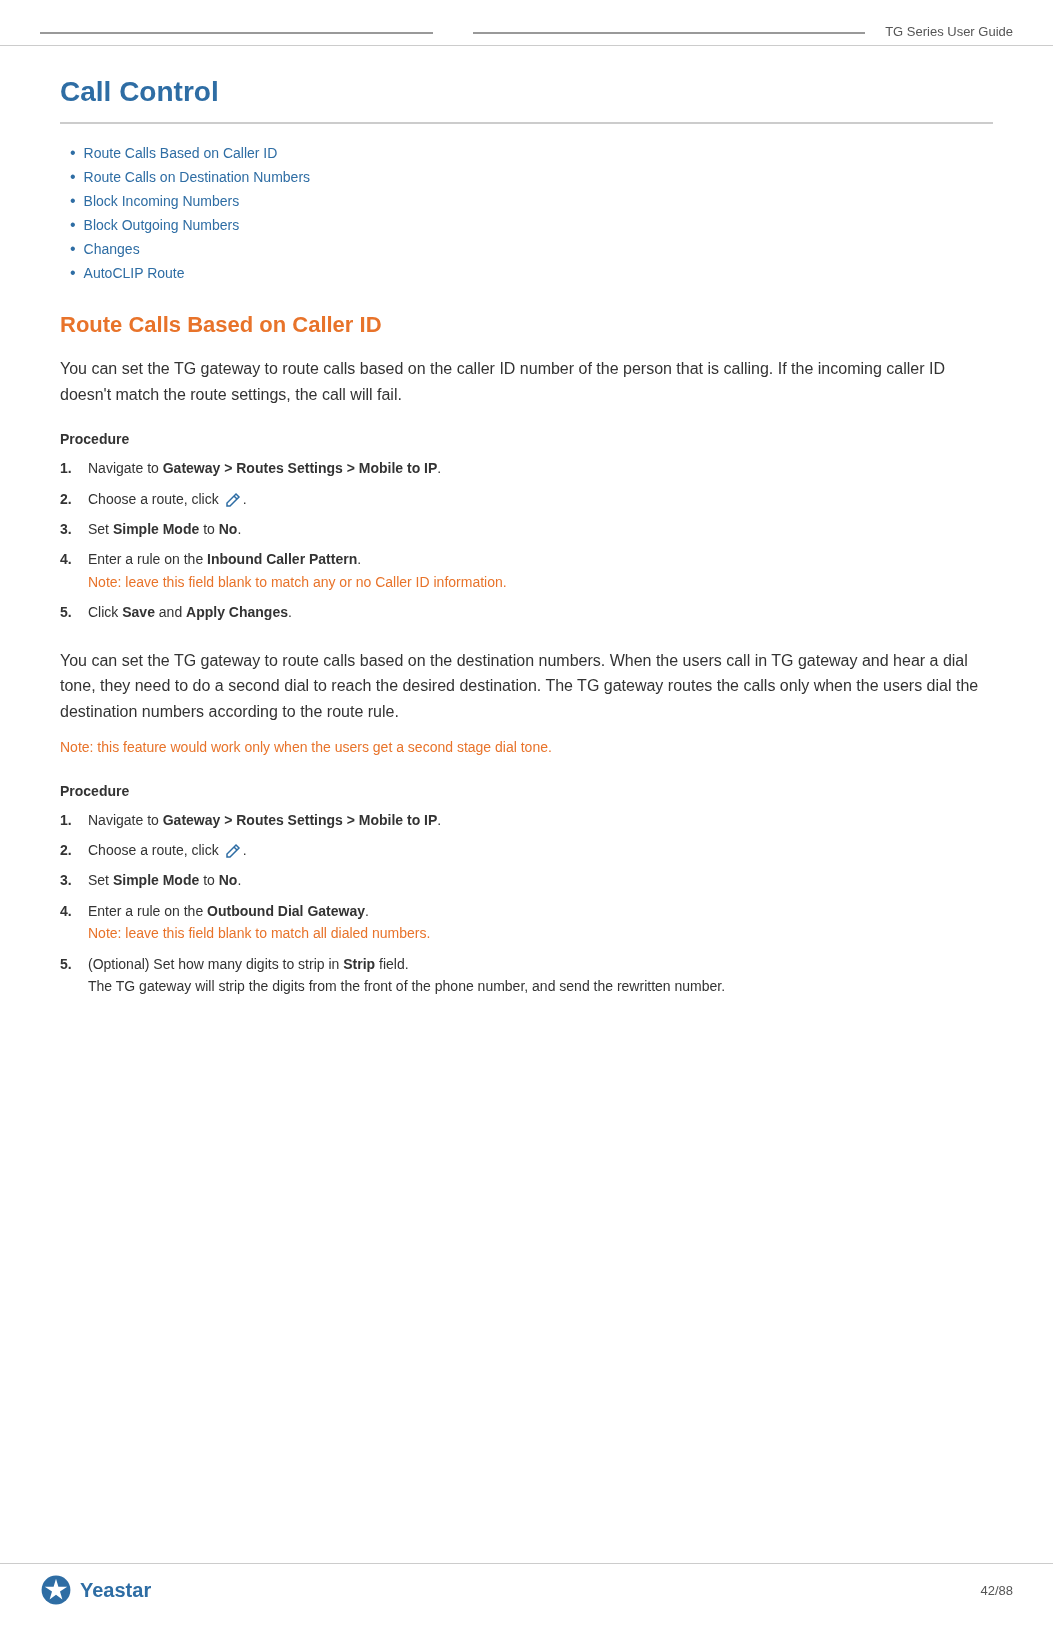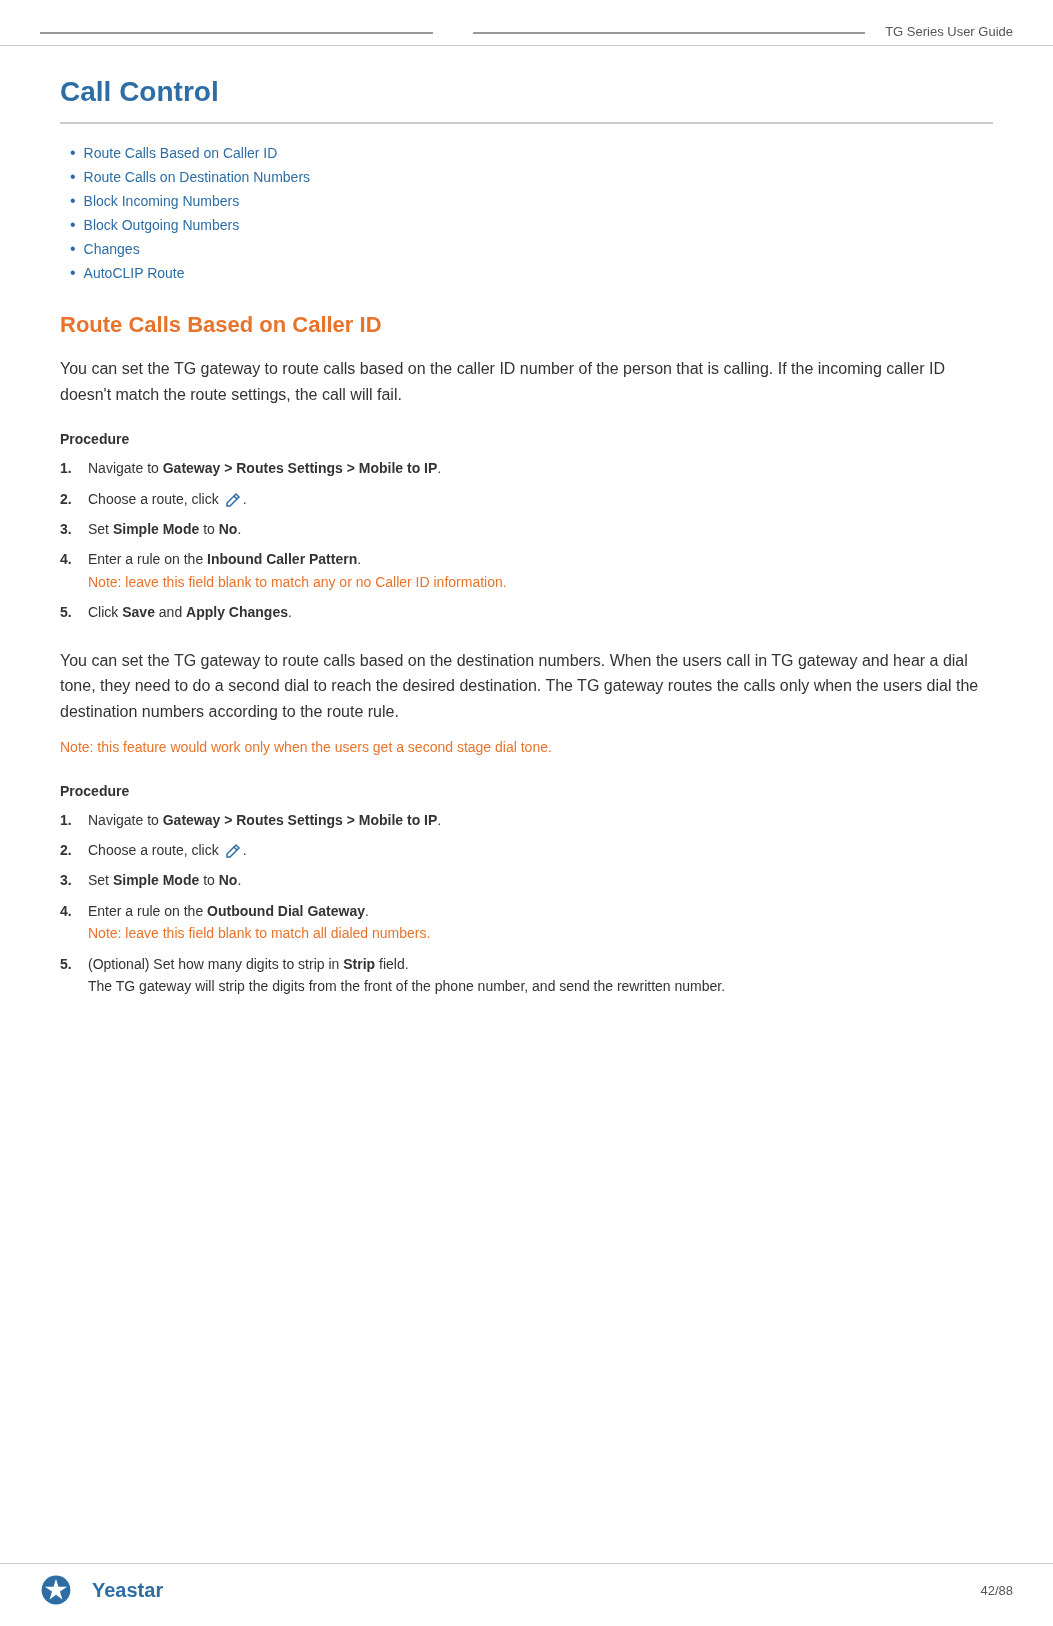--- a/index.html
+++ b/index.html
@@ -162,21 +162,21 @@
       display: flex;
       justify-content: space-between;
       align-items: center;
       padding: 0 40px;
       border-top: 1px solid #ccc;
       padding-top: 10px;
     }
     .footer-logo {
       display: flex;
       align-items: center;
-      gap: 20px;
+      gap: 8px;
     }
     .footer-logo-icon {
       width: 32px;
       height: 32px;
     }
     .footer-brand {
       font-size: 20px;
       font-weight: bold;
       color: #2e6da4;
     }

